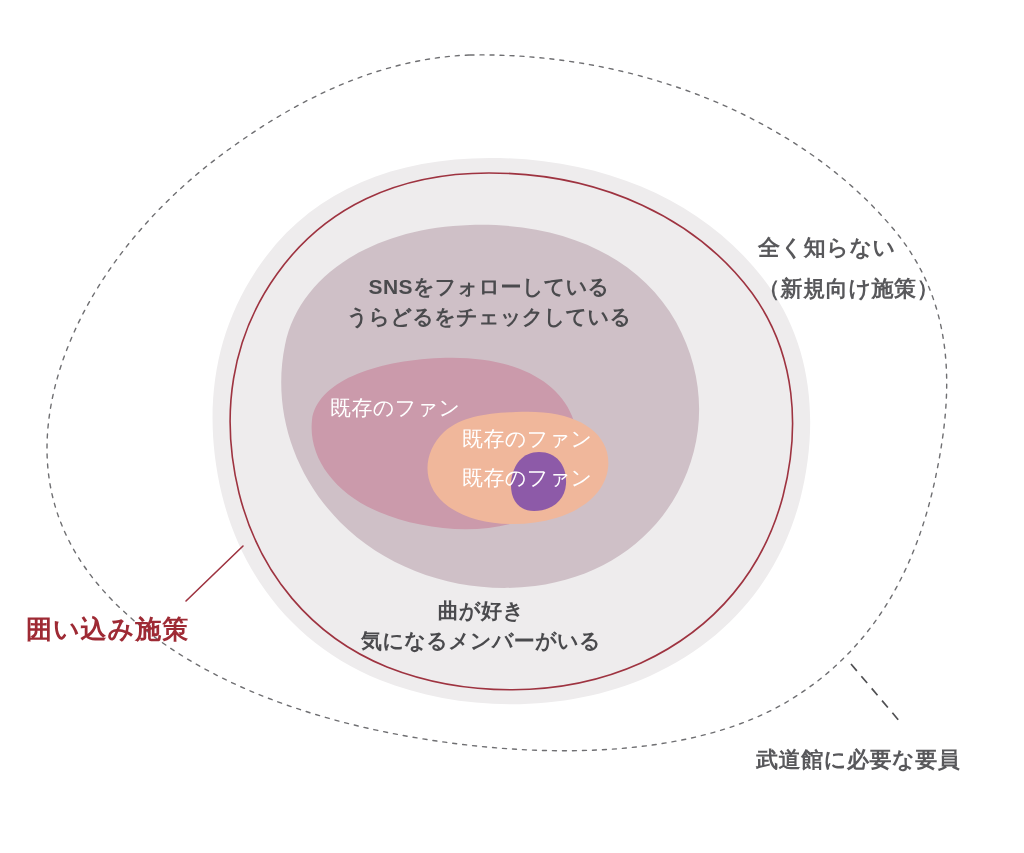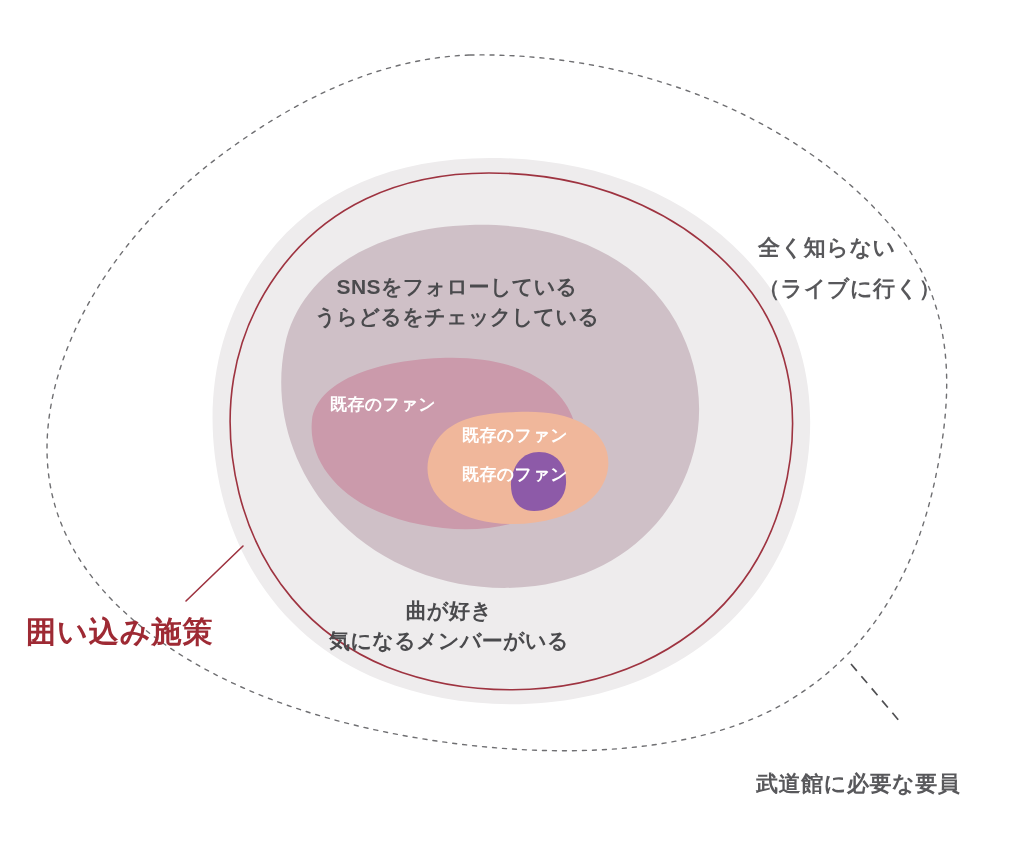--- a/index.html
+++ b/index.html
@@ -33,47 +33,48 @@
     white-space: pre;
     line-height: 1.42;
     letter-spacing: 0.4px;
     pointer-events: none;
   }
   .lbl-dark {
     color: #4a4a4d;
     font-size: 21px;
     font-weight: 700;
     text-align: center;
+    margin-left: 32px;
   }
   .lbl-white {
     color: #ffffff;
-    font-size: 17px;
-    font-weight: 700;
+    font-size: 21px;
+    font-weight: 400;
     text-align: right;
   }
   .lbl-red {
     color: #9e2a34;
-    font-size: 30px;
+    font-size: 26px;
     font-weight: 700;
     letter-spacing: 1px;
   }
   .lbl-outside {
     color: #58585b;
     font-size: 22px;
     font-weight: 700;
     letter-spacing: 0.6px;
   }
   #label-sns        { left: 312px; top: 272px; width: 290px; }
   #label-song       { left: 304px; top: 596px; width: 290px; text-align: center; }
   #label-existing   { left: 330px; top: 393px; }
   #label-golive     { left: 462px; top: 424px; }
   #label-allshows   { left: 462px; top: 463px; }
   #label-unaware    { left: 758px; top: 228px; line-height: 1.85; }
   #label-enclosure  { left: 26px; top: 611px; }
-  #label-budokan    { left: 756px; top: 744px; margin-top: 24px; }
+  #label-budokan    { left: 756px; top: 744px; }
 </style>
 </head>
 <body>
 
 <div id="diagram-root">
 
   <svg id="venn-svg" viewBox="0 0 1024 853" xmlns="http://www.w3.org/2000/svg" aria-hidden="true">
 
     <path d="M 470 55
              C 640 52, 800 120, 890 225
@@ -142,19 +143,19 @@
   <div class="lbl lbl-dark" id="label-song">曲が好き
 気になるメンバーがいる</div>
 
   <div class="lbl lbl-white" id="label-existing">既存のファン</div>
 
   <div class="lbl lbl-white" id="label-golive">既存のファン</div>
 
   <div class="lbl lbl-white" id="label-allshows">既存のファン</div>
 
   <div class="lbl lbl-outside" id="label-unaware">全く知らない
-（ライブに行く）</div>
+（新規向け施策）</div>
 
   <div class="lbl lbl-red" id="label-enclosure">囲い込み施策</div>
 
   <div class="lbl lbl-outside" id="label-budokan">武道館に必要な要員</div>
 
 </div>
 
 </body></html>

